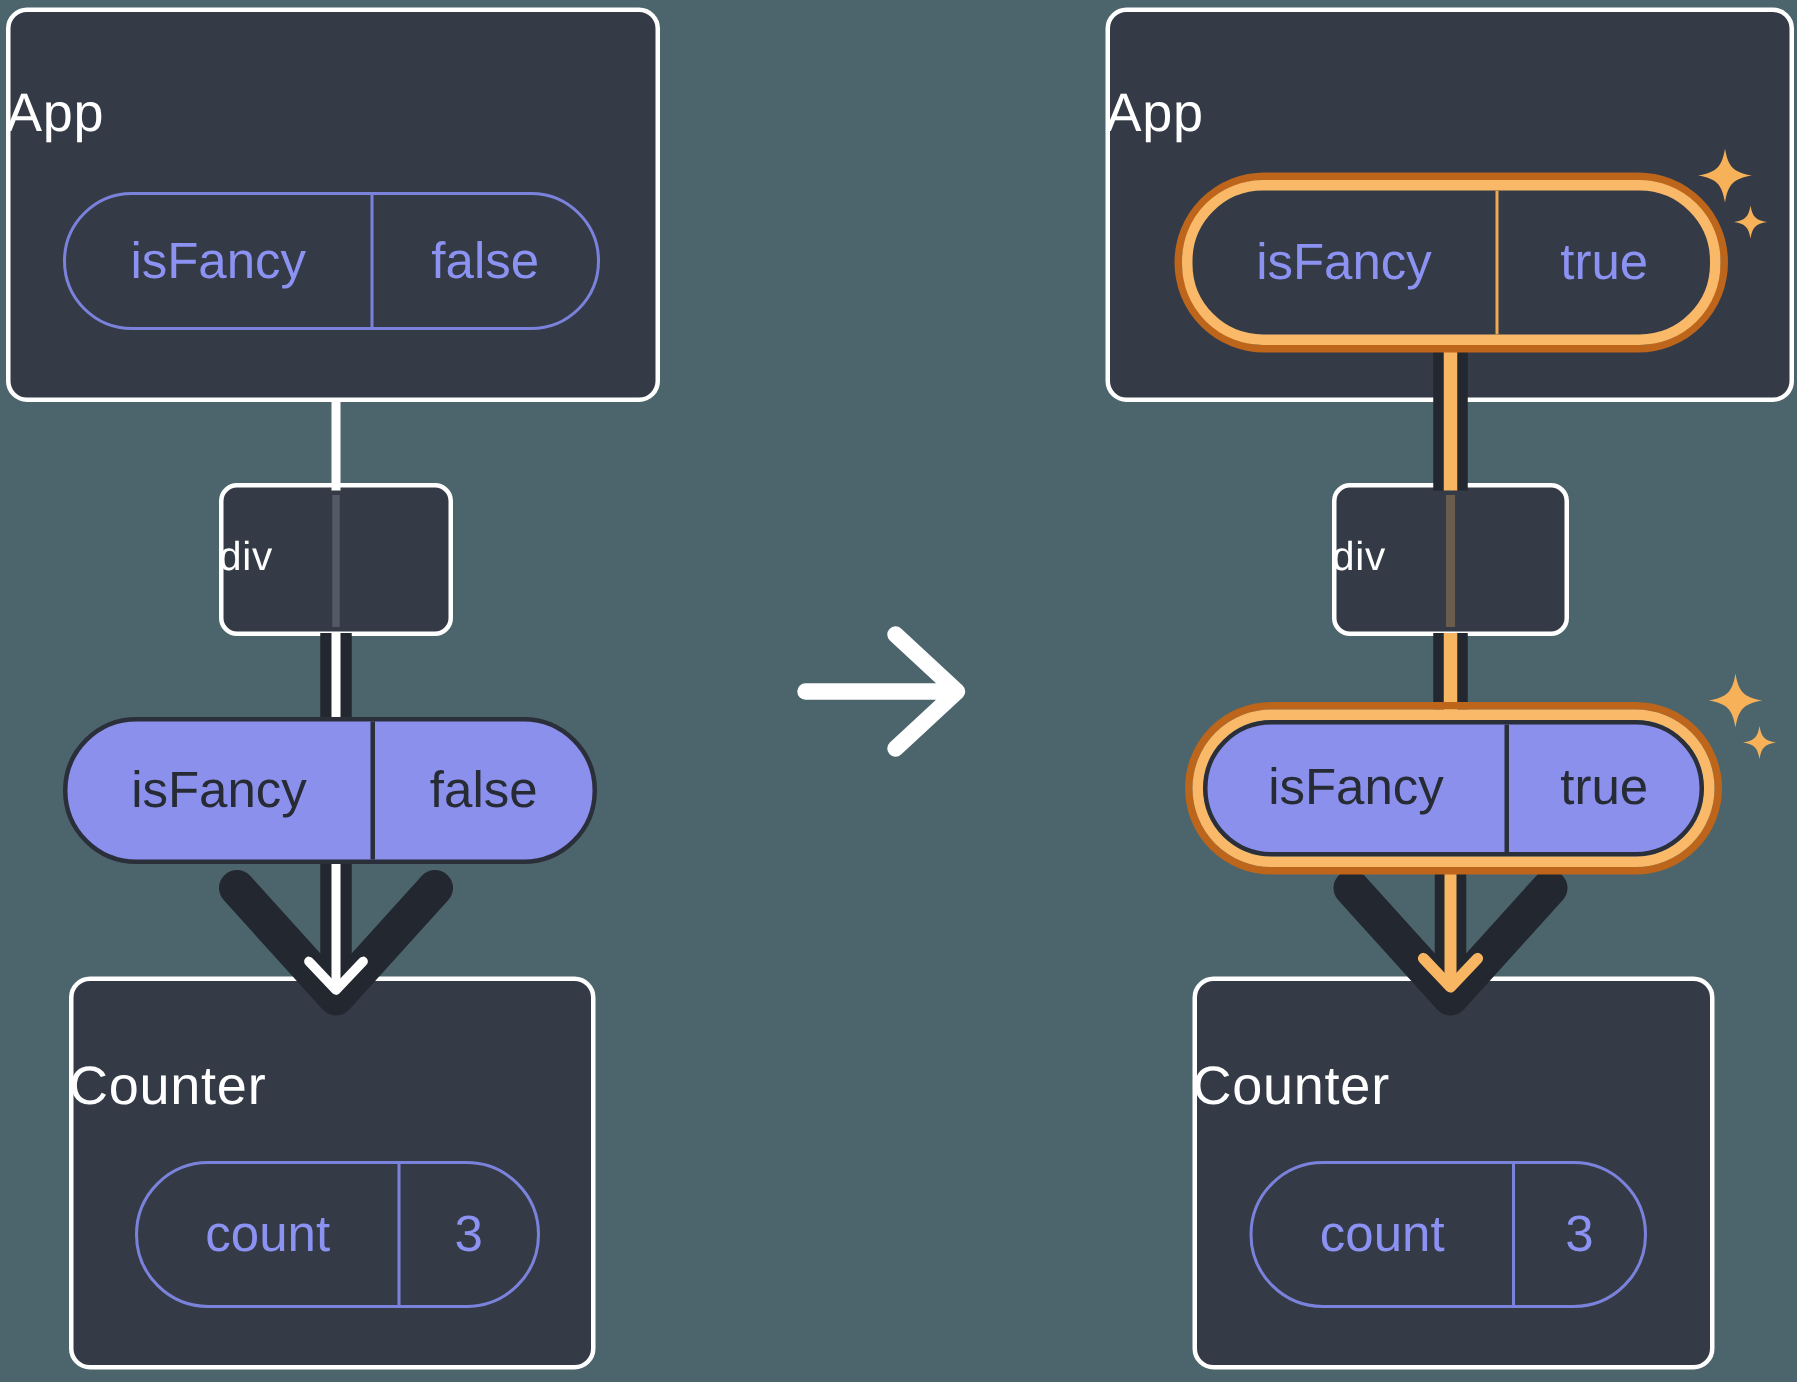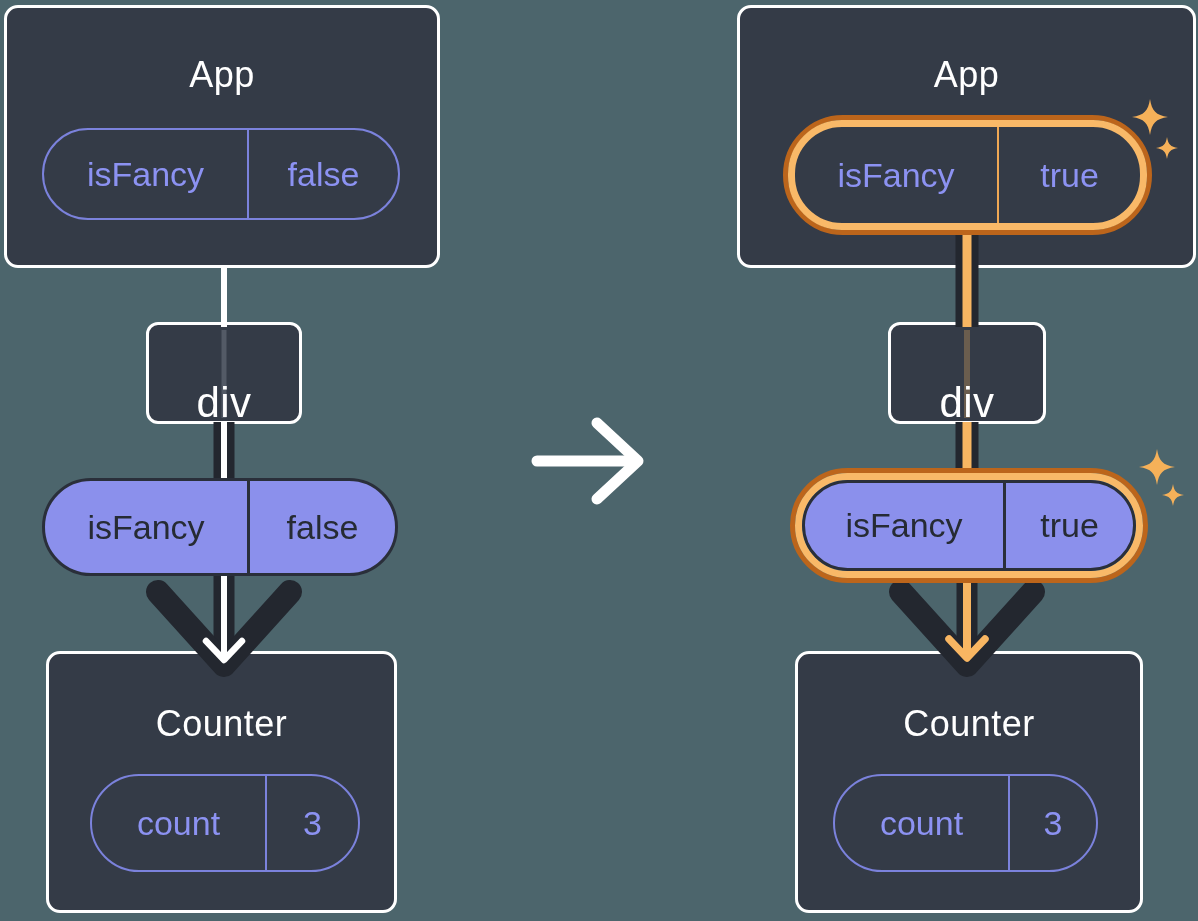--- a/index.html
+++ b/index.html
@@ -10,22 +10,22 @@
   }
   html,body { margin:0; padding:0; background:var(--background); }
   .stage { position:relative; width:1198px; height:921px; background:var(--background);
            font-family:"Liberation Sans", sans-serif; overflow:hidden; }
 
   .box { position:absolute; background:var(--node_fill); border:3px solid var(--node_border);
          border-radius:14px; box-sizing:border-box; z-index:1; }
   .box.small { border-radius:12px; }
 
   .title { position:absolute; z-index:3; color:#fff; font-size:36px; font-weight:500;
-           text-align:center; line-height:1; letter-spacing:0.5px; }
-  .title.small { font-size:42px; font-weight:400;margin-top:24px; }
+           line-height:1; letter-spacing:0.5px; }
+  .title.small { font-size:27px; font-weight:400; }
 
   .overlay { position:absolute; left:0; top:0; width:1198px; height:921px; pointer-events:none; }
   .overlay.lines { z-index:2; }
   .overlay.sparkles { z-index:4; }
 
   .pill { position:absolute; z-index:3; display:flex; align-items:stretch; box-sizing:border-box;
           border-radius:60px; font-size:34px; }
   .cell { display:flex; align-items:center; justify-content:center; white-space:nowrap; }
   .value-cell { flex:1; }
   .bold { font-weight:400; }

